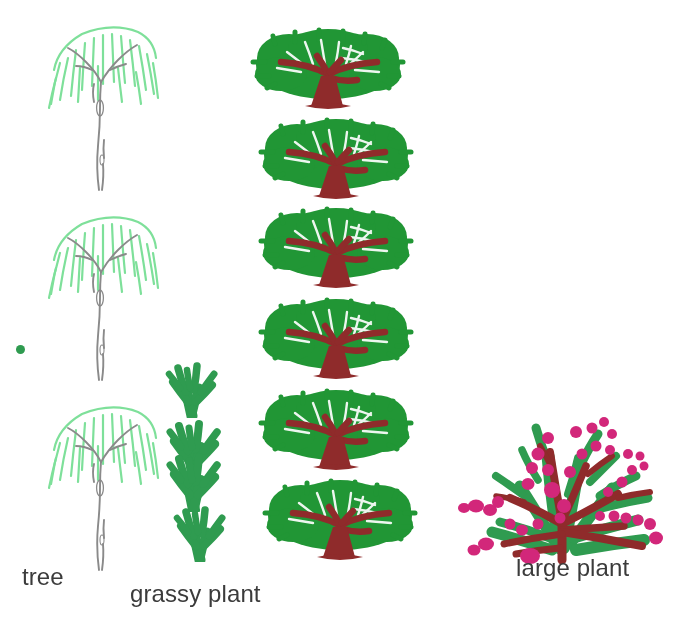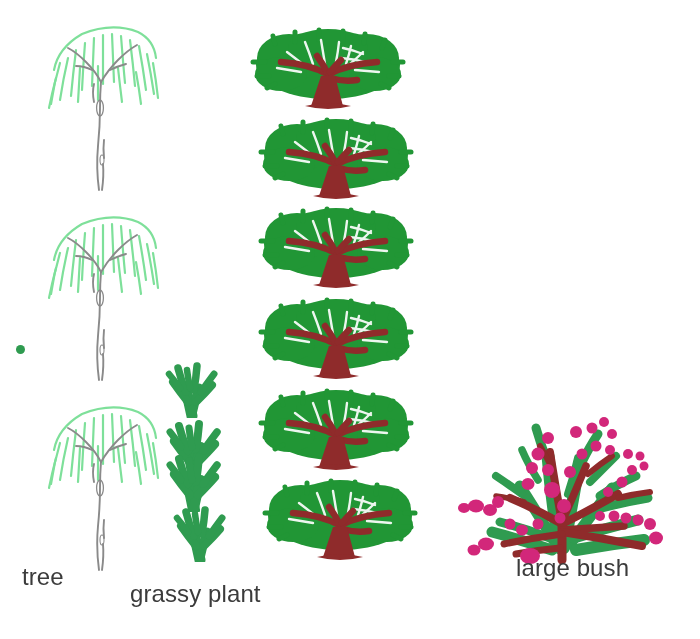--- a/index.html
+++ b/index.html
@@ -613,15 +613,15 @@
         </g>
       </svg>
     </div>
   </div>
 
   <div class="label" style="left:22px;top:565px;">tree</div>
 
   <div class="label" style="left:130px;top:582px;">grassy plant</div>
 
 
-  <div class="label" style="left:516px;top:556px;">large bush</div>
+  <div class="label" style="left:516px;top:556px;">large plant</div>
 
 </div>
 
 </body></html>

